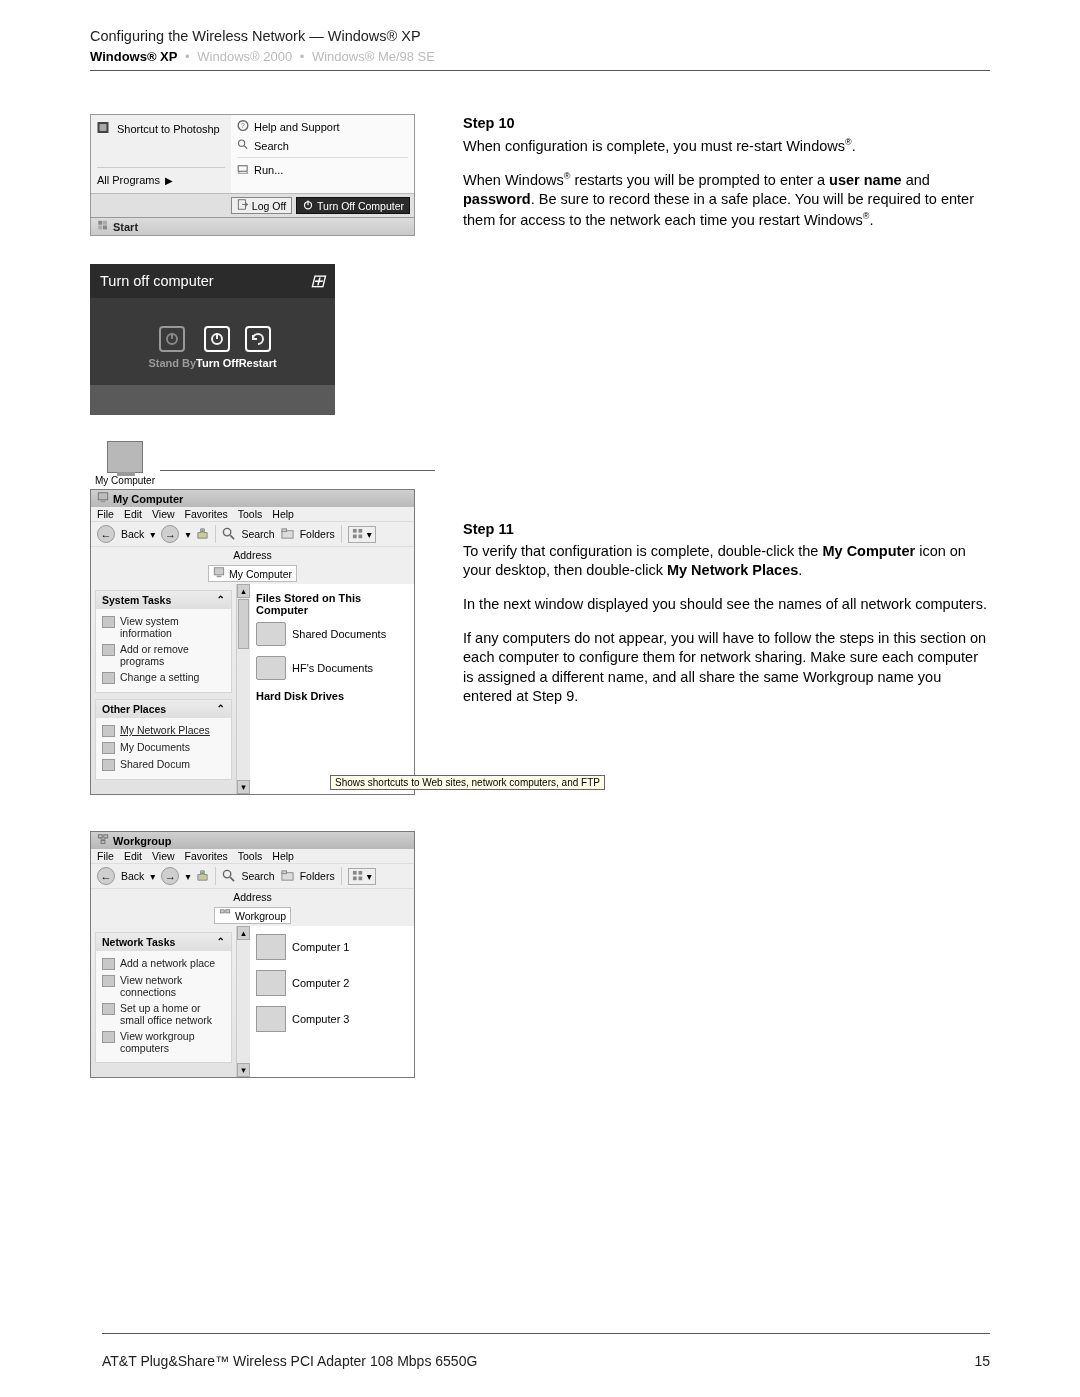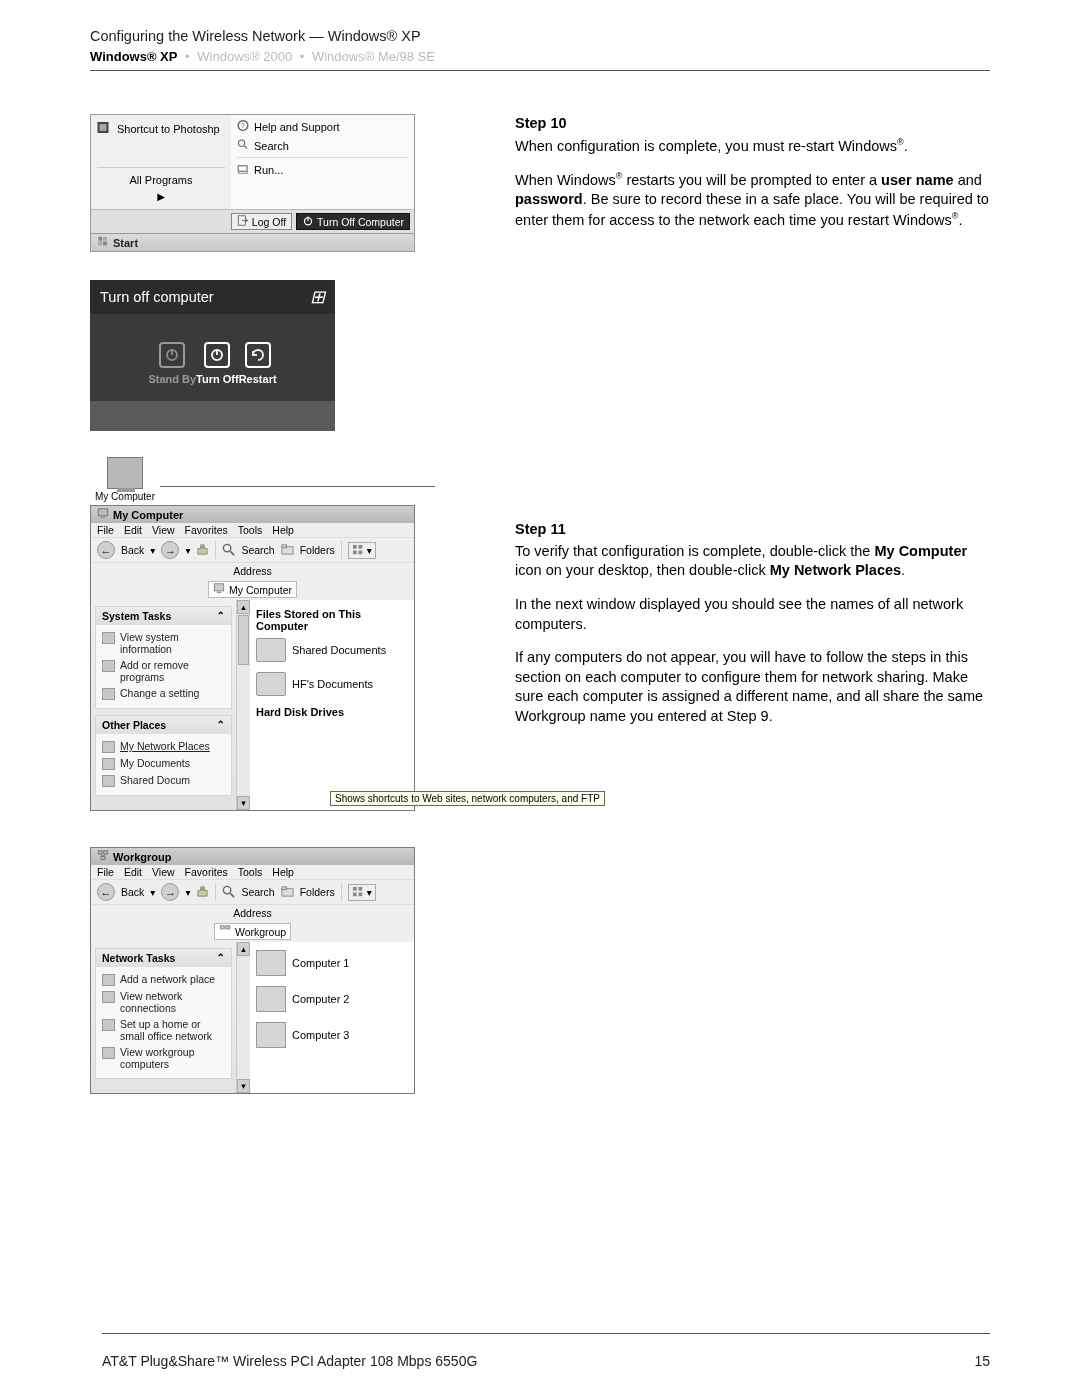--- a/index.html
+++ b/index.html
@@ -22,21 +22,21 @@
   }
   .breadcrumb {
     font-size: 13px;
     color: #bbb;
     border-bottom: 1px solid #555;
     padding-bottom: 6px;
     margin-bottom: 43px;
   }
   .breadcrumb .active { color: #000; font-weight: bold; }
   .dot { color: #bbb; margin: 0 4px; }
-  .columns { display: flex; gap: 80px; }
+  .columns { display: flex; gap: 28px; }
   .left-col { width: 345px; flex: 0 0 345px; }
   .right-col { flex: 1; font-size: 14.5px; line-height: 1.35; }
   .right-col p { margin-bottom: 14px; }
   .right-col .step-h { font-weight: bold; display: block; margin-bottom: 2px;}
   .footer {
     position: absolute;
     bottom: 28px;
     left: 102px;
     right: 90px;
     border-top: 1px solid #555;
@@ -53,21 +53,21 @@
     margin-bottom: 28px;
   }
   .start-menu .row { display: flex; }
   .start-menu .pane-l {
     width: 140px; background: #f0f0f0; padding: 4px 6px;
   }
   .start-menu .pane-r {
     flex: 1; background: #fafafa; padding: 2px 6px;
   }
   .start-menu .sm-item { display: flex; align-items: center; gap: 5px; padding: 3px 0; }
-  .start-menu .sm-item.left-bottom { border-top: 1px solid #ccc; margin-top: 28px; padding-top: 6px; flex-direction: column;}
+  .start-menu .sm-item.left-bottom { border-top: 1px solid #ccc; margin-top: 28px; padding-top: 6px;}
   .start-menu .icon-sq { width: 15px; height: 14px; display: inline-block; }
   .start-menu .separator-r { border-top: 1px solid #ddd; margin: 2px 0; }
   .start-menu .bottom-bar {
     background: #e0e0e0; padding: 3px 4px; display: flex; gap: 4px; justify-content: flex-end; align-items: center; font-size: 10.5px;
     border-top: 1px solid #bbb;
   }
   .start-menu .btn {
     border: 1px solid #888; background: #efefef; padding: 1px 5px; display: inline-flex; align-items: center; gap: 3px;
   }
   .start-menu .btn.dark { background: #2a2a2a; color: #fff; border-color: #111; }

